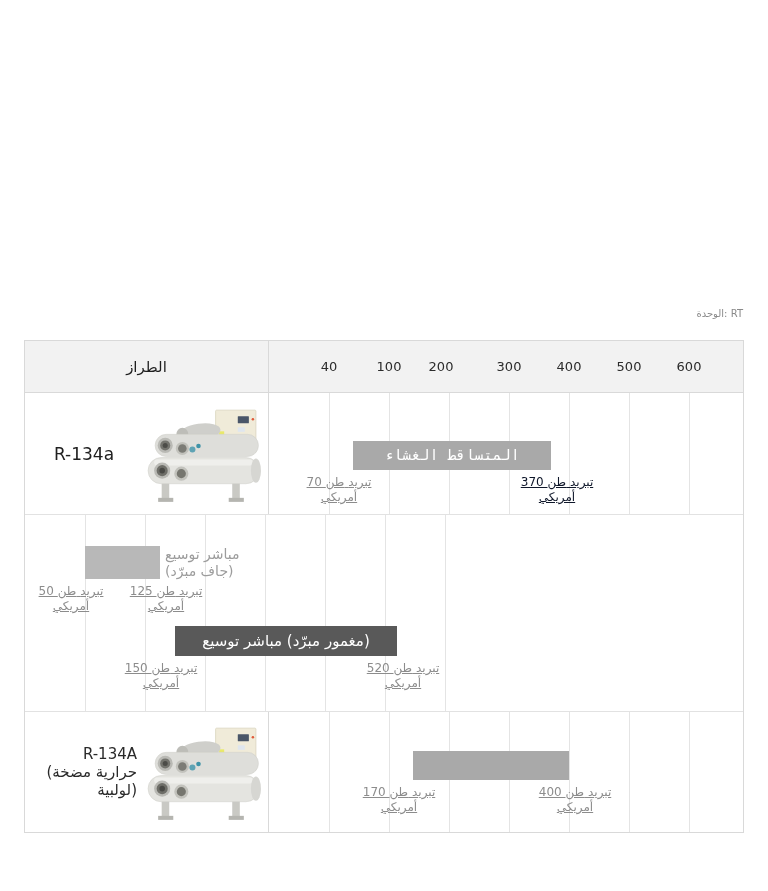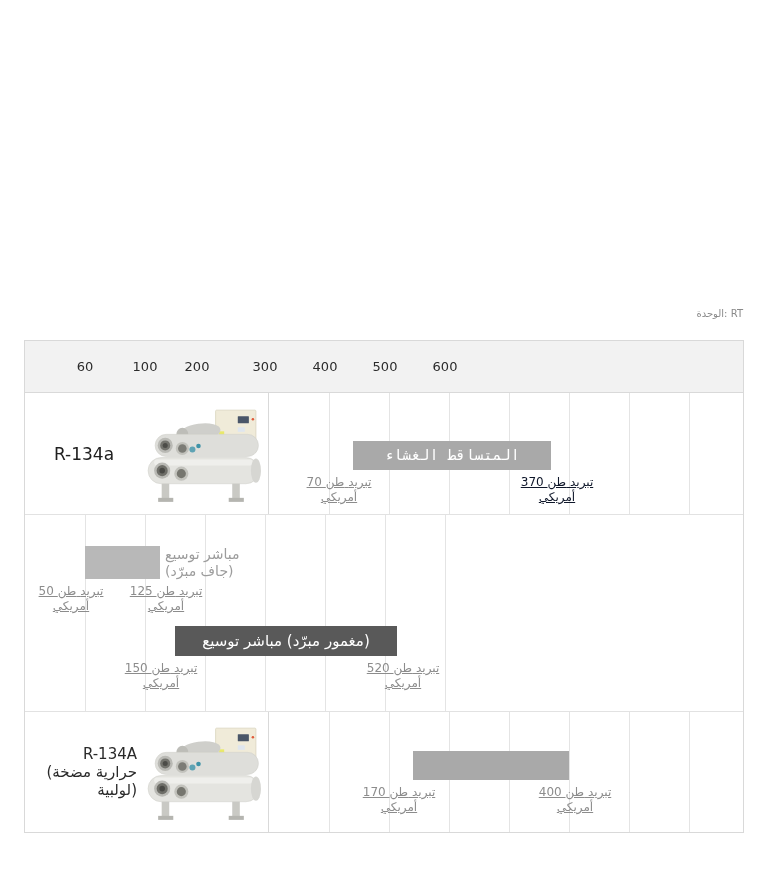--- a/index.html
+++ b/index.html
@@ -96,22 +96,23 @@
       <circle cx="106" cy="96" r="6" fill="#5fa3b4"></circle>
       <circle cx="118" cy="89" r="4.5" fill="#3f93a8"></circle>
     </symbol>
   </defs>
 </svg>
 
 <div class="unit-label">الوحدة:‎ RT</div>
 
 <div class="capacity-table">
   <div class="thead">
+    <div class="model-h">الطراز</div>
     <div class="scale-h">
-        <div class="tick" style="left: 60px;">60</div>
+        <div class="tick" style="left: 60px;">40</div>
         <div class="tick" style="left: 120px;">100</div>
         <div class="tick" style="left: 172px;">200</div>
         <div class="tick" style="left: 240px;">300</div>
         <div class="tick" style="left: 300px;">400</div>
         <div class="tick" style="left: 360px;">500</div>
         <div class="tick" style="left: 420px;">600</div>
       </div>
   </div>
   <div>
       <div class="trow" style="height: 122px;">

